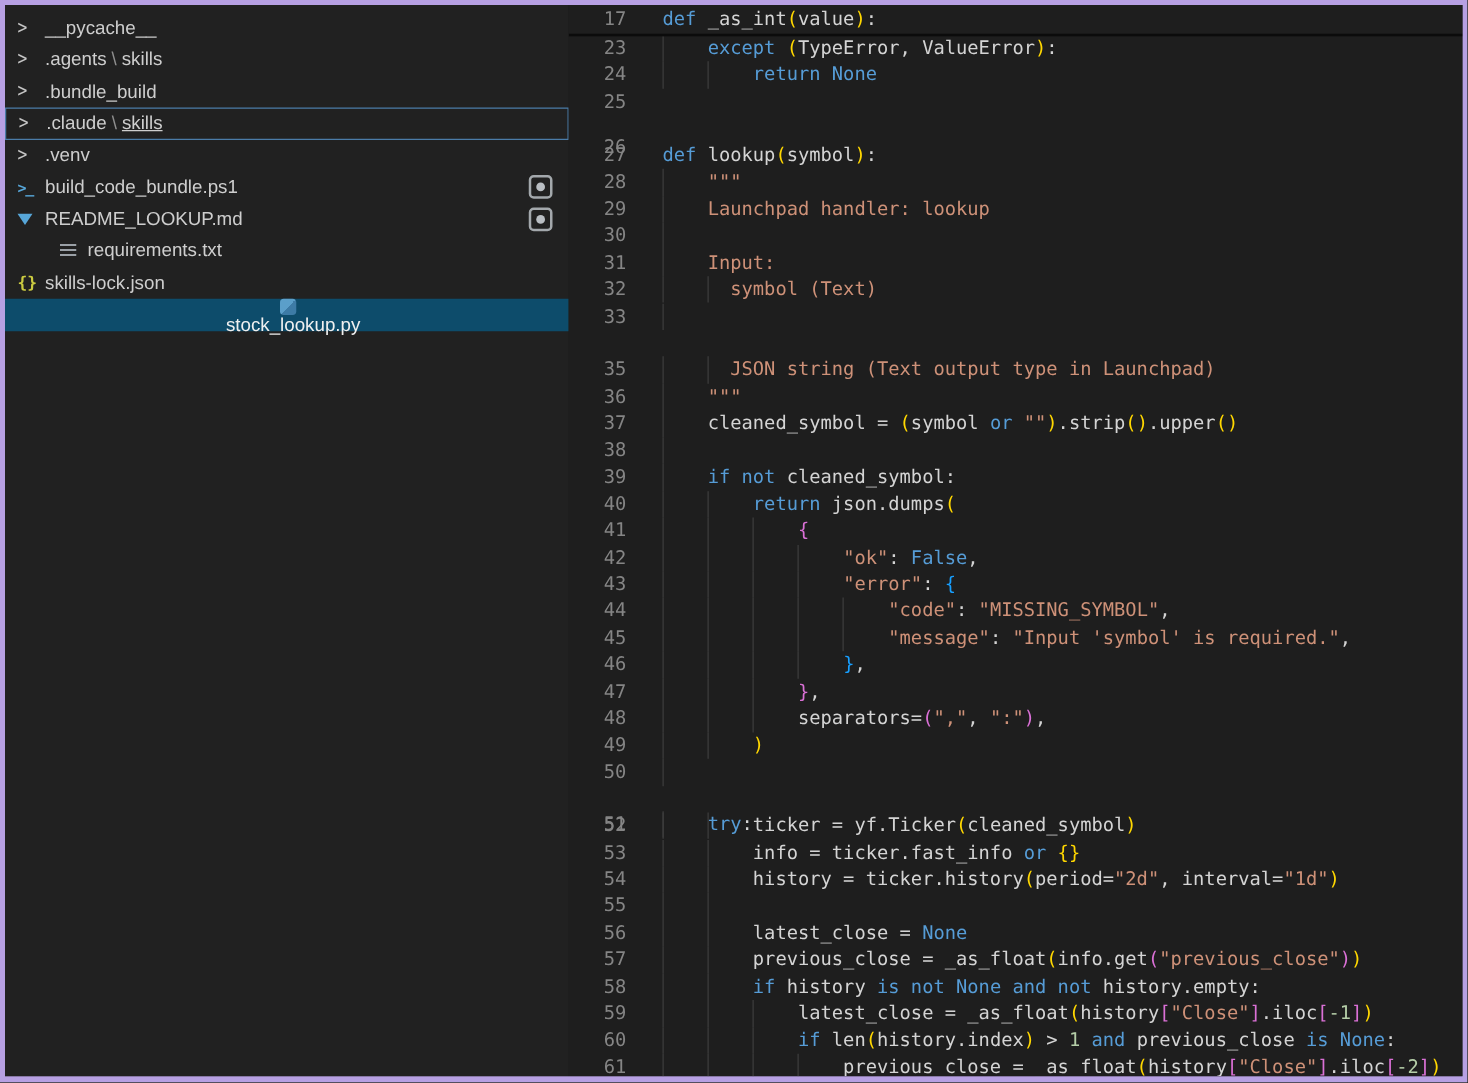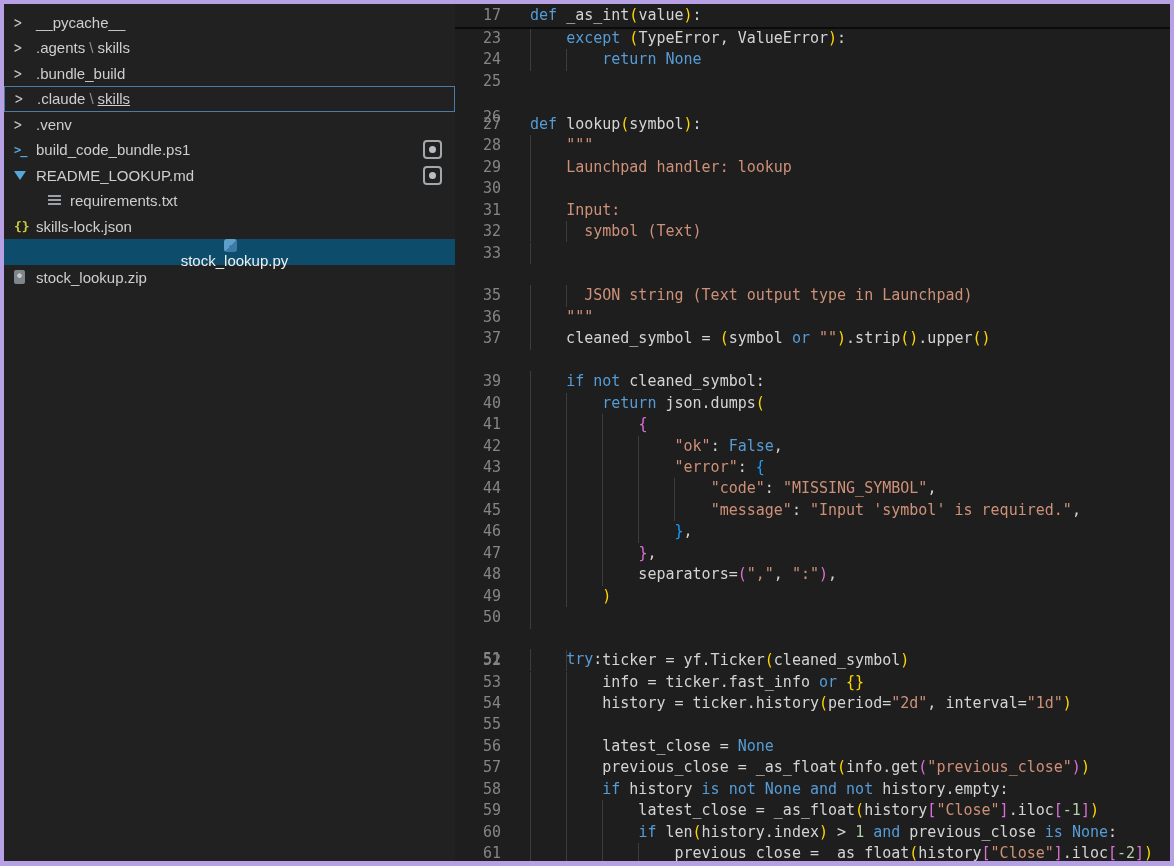--- a/index.html
+++ b/index.html
@@ -117,43 +117,38 @@
             <span class="ico json">{}</span>
           </span>
           <span class="label">skills-lock.json</span>
         </div>
         <div class="row selected" style="top: 234.5px; flex-direction: column;">
           <span class="icowrap">
             <span class="ico py"></span>
           </span>
           <span class="label">stock_lookup.py</span>
         </div>
-        <div class="row" style="top: 260px;">
-          <span class="icowrap">
-            <span class="ico zip"></span>
-          </span>
-          <span class="label">stock_lookup.zip</span>
-        </div>
       </aside>
     <main class="editor">
       <div class="lines-wrap" id="code-lines">
           <div class="line" style="top: 24px;"><i class="guide" style="left: 75px;"></i><span class="lnum">23</span><span class="codetxt"><span class="tk-t">    </span><span class="tk-k">except</span><span class="tk-t"> </span><span class="tk-b1">(</span><span class="tk-t">TypeError, ValueError</span><span class="tk-b1">)</span><span class="tk-t">:</span></span></div>
           <div class="line" style="top: 45.45px;"><i class="guide" style="left: 75px;"></i><i class="guide" style="left: 111.094px;"></i><span class="lnum">24</span><span class="codetxt"><span class="tk-t">        </span><span class="tk-k">return</span><span class="tk-t"> </span><span class="tk-k">None</span></span></div>
           <div class="line" style="top: 66.9px;"><span class="lnum">25</span><span class="codetxt"></span></div>
           <div class="line" style="top: 103px;"><span class="lnum">26</span><span class="codetxt"></span></div>
           <div class="line" style="top: 109.8px;"><span class="lnum">27</span><span class="codetxt"><span class="tk-k">def </span><span class="tk-t">lookup</span><span class="tk-b1">(</span><span class="tk-t">symbol</span><span class="tk-b1">)</span><span class="tk-t">:</span></span></div>
           <div class="line" style="top: 131.25px;"><i class="guide" style="left: 75px;"></i><span class="lnum">28</span><span class="codetxt"><span class="tk-t">    </span><span class="tk-s">"""</span></span></div>
           <div class="line" style="top: 152.7px;"><i class="guide" style="left: 75px;"></i><span class="lnum">29</span><span class="codetxt"><span class="tk-t">    </span><span class="tk-s">Launchpad handler: lookup</span></span></div>
           <div class="line" style="top: 174.15px;"><i class="guide" style="left: 75px;"></i><span class="lnum">30</span><span class="codetxt"></span></div>
           <div class="line" style="top: 195.6px;"><i class="guide" style="left: 75px;"></i><span class="lnum">31</span><span class="codetxt"><span class="tk-t">    </span><span class="tk-s">Input:</span></span></div>
           <div class="line" style="top: 217.05px;"><i class="guide" style="left: 75px;"></i><i class="guide" style="left: 111.094px;"></i><span class="lnum">32</span><span class="codetxt"><span class="tk-t">      </span><span class="tk-s">symbol (Text)</span></span></div>
           <div class="line" style="top: 238.5px;"><i class="guide" style="left: 75px;"></i><span class="lnum">33</span><span class="codetxt"></span></div>
           <div class="line" style="top: 281.4px;"><i class="guide" style="left: 75px;"></i><i class="guide" style="left: 111.094px;"></i><span class="lnum">35</span><span class="codetxt"><span class="tk-t">      </span><span class="tk-s">JSON string (Text output type in Launchpad)</span></span></div>
           <div class="line" style="top: 302.85px;"><i class="guide" style="left: 75px;"></i><span class="lnum">36</span><span class="codetxt"><span class="tk-t">    </span><span class="tk-s">"""</span></span></div>
           <div class="line" style="top: 324.3px;"><i class="guide" style="left: 75px;"></i><span class="lnum">37</span><span class="codetxt"><span class="tk-t">    cleaned_symbol = </span><span class="tk-b1">(</span><span class="tk-t">symbol </span><span class="tk-k">or</span><span class="tk-t"> </span><span class="tk-s">""</span><span class="tk-b1">)</span><span class="tk-t">.strip</span><span class="tk-b1">()</span><span class="tk-t">.upper</span><span class="tk-b1">()</span></span></div>
+          <div class="line" style="top: 345.75px;"><i class="guide" style="left: 75px;"></i><span class="lnum">38</span><span class="codetxt"></span></div>
           <div class="line" style="top: 367.2px;"><i class="guide" style="left: 75px;"></i><span class="lnum">39</span><span class="codetxt"><span class="tk-t">    </span><span class="tk-k">if</span><span class="tk-t"> </span><span class="tk-k">not</span><span class="tk-t"> cleaned_symbol:</span></span></div>
           <div class="line" style="top: 388.65px;"><i class="guide" style="left: 75px;"></i><i class="guide" style="left: 111.094px;"></i><span class="lnum">40</span><span class="codetxt"><span class="tk-t">        </span><span class="tk-k">return</span><span class="tk-t"> json.dumps</span><span class="tk-b1">(</span></span></div>
           <div class="line" style="top: 410.1px;"><i class="guide" style="left: 75px;"></i><i class="guide" style="left: 111.094px;"></i><i class="guide" style="left: 147.187px;"></i><span class="lnum">41</span><span class="codetxt"><span class="tk-t">            </span><span class="tk-b2">{</span></span></div>
           <div class="line" style="top: 431.55px;"><i class="guide" style="left: 75px;"></i><i class="guide" style="left: 111.094px;"></i><i class="guide" style="left: 147.187px;"></i><i class="guide" style="left: 183.281px;"></i><span class="lnum">42</span><span class="codetxt"><span class="tk-t">                </span><span class="tk-s">"ok"</span><span class="tk-t">: </span><span class="tk-k">False</span><span class="tk-t">,</span></span></div>
           <div class="line" style="top: 453px;"><i class="guide" style="left: 75px;"></i><i class="guide" style="left: 111.094px;"></i><i class="guide" style="left: 147.187px;"></i><i class="guide" style="left: 183.281px;"></i><span class="lnum">43</span><span class="codetxt"><span class="tk-t">                </span><span class="tk-s">"error"</span><span class="tk-t">: </span><span class="tk-b3">{</span></span></div>
           <div class="line" style="top: 474.45px;"><i class="guide" style="left: 75px;"></i><i class="guide" style="left: 111.094px;"></i><i class="guide" style="left: 147.187px;"></i><i class="guide" style="left: 183.281px;"></i><i class="guide" style="left: 219.374px;"></i><span class="lnum">44</span><span class="codetxt"><span class="tk-t">                    </span><span class="tk-s">"code"</span><span class="tk-t">: </span><span class="tk-s">"MISSING_SYMBOL"</span><span class="tk-t">,</span></span></div>
           <div class="line" style="top: 495.9px;"><i class="guide" style="left: 75px;"></i><i class="guide" style="left: 111.094px;"></i><i class="guide" style="left: 147.187px;"></i><i class="guide" style="left: 183.281px;"></i><i class="guide" style="left: 219.374px;"></i><span class="lnum">45</span><span class="codetxt"><span class="tk-t">                    </span><span class="tk-s">"message"</span><span class="tk-t">: </span><span class="tk-s">"Input 'symbol' is required."</span><span class="tk-t">,</span></span></div>
           <div class="line" style="top: 517.35px;"><i class="guide" style="left: 75px;"></i><i class="guide" style="left: 111.094px;"></i><i class="guide" style="left: 147.187px;"></i><i class="guide" style="left: 183.281px;"></i><span class="lnum">46</span><span class="codetxt"><span class="tk-t">                </span><span class="tk-b3">}</span><span class="tk-t">,</span></span></div>
           <div class="line" style="top: 538.8px;"><i class="guide" style="left: 75px;"></i><i class="guide" style="left: 111.094px;"></i><i class="guide" style="left: 147.187px;"></i><span class="lnum">47</span><span class="codetxt"><span class="tk-t">            </span><span class="tk-b2">}</span><span class="tk-t">,</span></span></div>
           <div class="line" style="top: 560.25px;"><i class="guide" style="left: 75px;"></i><i class="guide" style="left: 111.094px;"></i><i class="guide" style="left: 147.187px;"></i><span class="lnum">48</span><span class="codetxt"><span class="tk-t">            separators=</span><span class="tk-b2">(</span><span class="tk-s">","</span><span class="tk-t">, </span><span class="tk-s">":"</span><span class="tk-b2">)</span><span class="tk-t">,</span></span></div>

